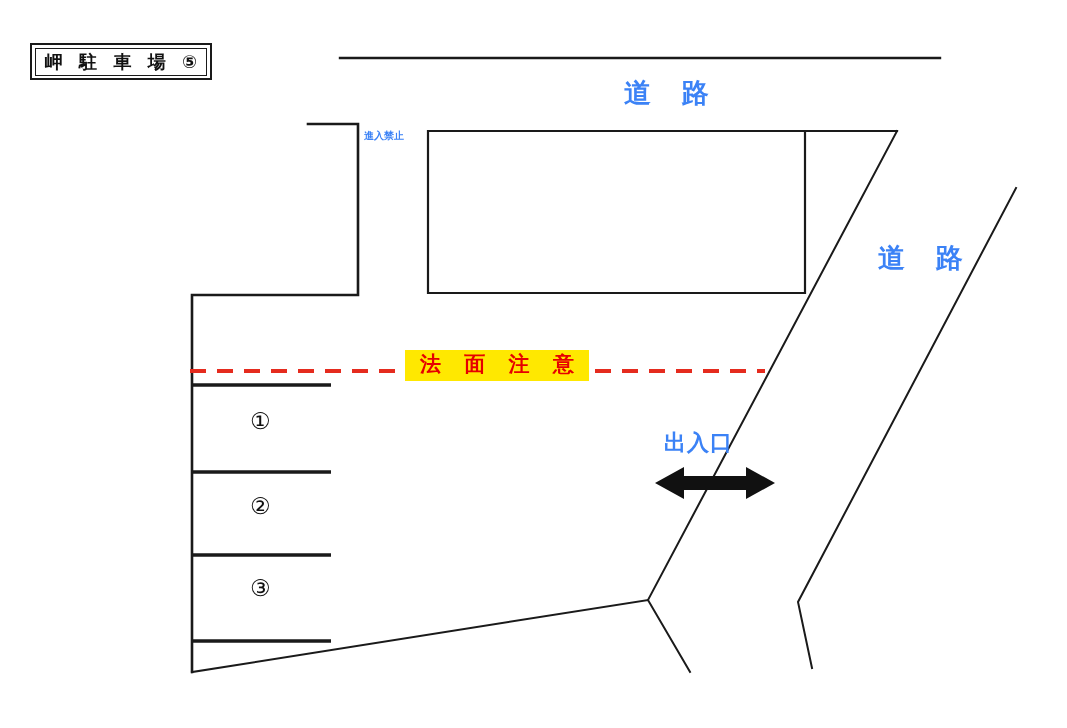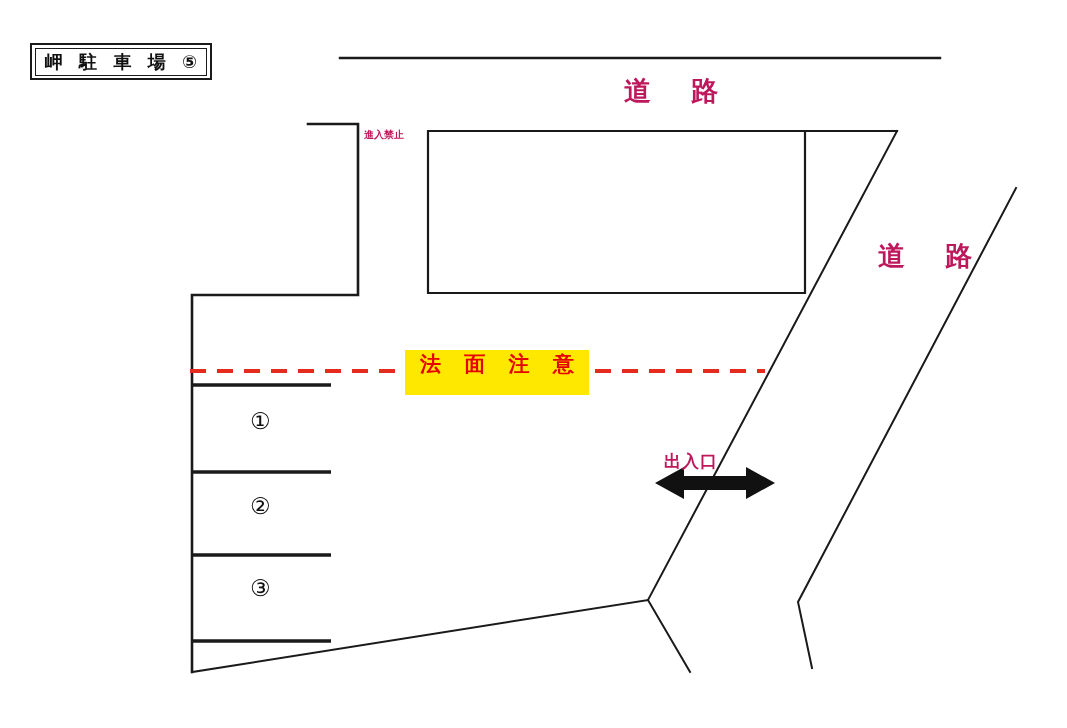--- a/index.html
+++ b/index.html
@@ -66,56 +66,56 @@
     line-height: 1;
     white-space: nowrap;
     color: #111111;
   }
 
   
   .map-label {
     position: absolute;
     white-space: nowrap;
     line-height: 1;
-    color: #be185d;
-    font-family: Liberation Mono, monospace;
+    color: #3b82f6;
+    font-family: Liberation Serif, serif;
   }
 
   .road-label {
     font-size: 27px;
     font-weight: bold;
     letter-spacing: 12px;
     text-indent: 12px;
   }
   .road-label-top   { left: 612px; top: 80px; }
   .road-label-right { left: 866px; top: 245px; }
 
   .no-entry-label {
     font-size: 10px;
     font-weight: bold;
     letter-spacing: 0px;
     left: 364px;
     top: 131px;
   }
 
   .gate-label {
-    font-size: 17px;
+    font-size: 22px;
     font-weight: bold;
     letter-spacing: 1px;
     left: 664px;
-    top: 454px;
+    top: 432px;
   }
 
   
   .slope-caution {
     position: absolute;
     left: 405px;
     top: 350px;
     background: #ffe800;
-    padding: 3px 7px 19px 7px;
+    padding: 3px 7px 5px 7px;
     color: #e60000;
     font-family: "DejaVu Sans", "Liberation Sans", sans-serif;
     font-size: 21px;
     font-weight: bold;
     letter-spacing: 8px;
     text-indent: 8px;
     line-height: 1.1;
     white-space: nowrap;
   }
 

